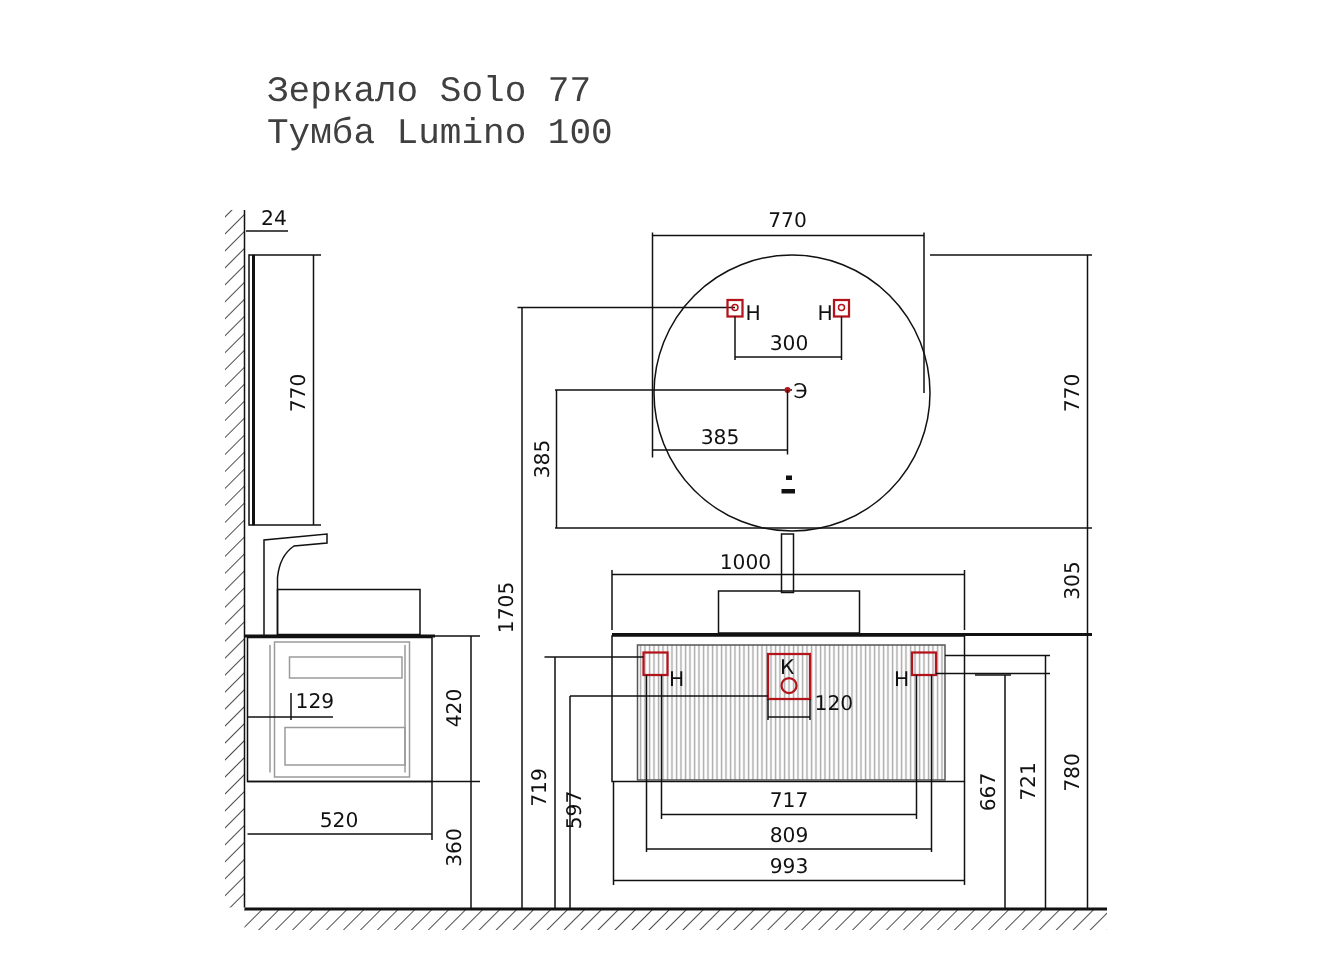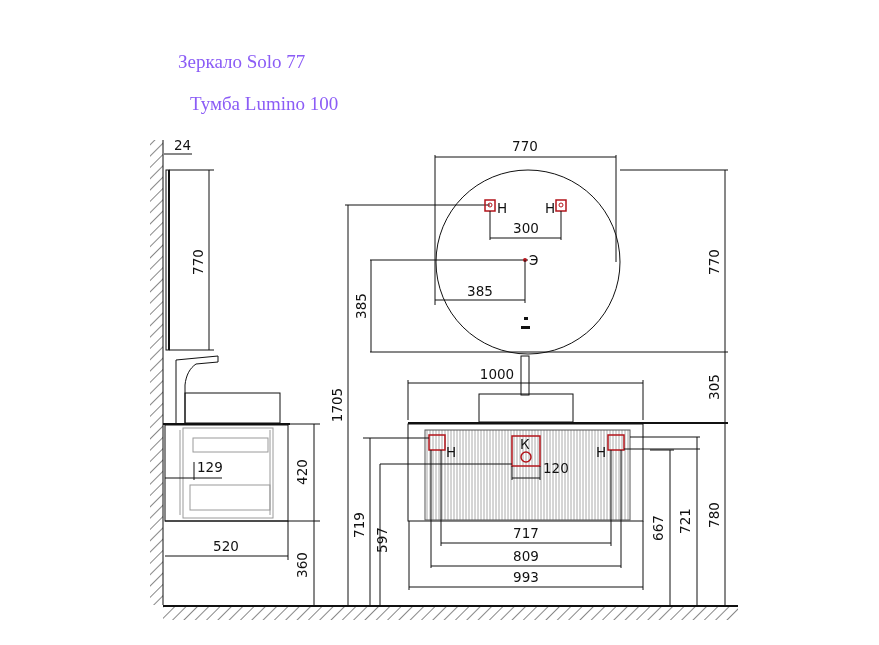--- a/index.html
+++ b/index.html
@@ -1,29 +1,29 @@
 <!DOCTYPE html>
 <html><head>
 <meta charset="utf-8">
 <style>
   html,body{margin:0;padding:0;background:#ffffff;}
   body{width:879px;height:645px;overflow:hidden;position:relative;font-family:"DejaVu Sans",sans-serif;}
-  .title{position:absolute;left:178px;font-family:Liberation Serif, serif;font-size:19px;color:#8b5cf6;line-height:24px;}
+  .title{position:absolute;left:178px;font-family:Liberation Mono, monospace;font-size:24px;color:#404040;line-height:24px;}
   svg{position:absolute;left:0;top:0;}
   svg text{font-family:"DejaVu Sans",sans-serif;font-size:13.5px;fill:#111;}
   .ln{stroke:#111;stroke-width:1;fill:none;}
   .thick{stroke:#111;stroke-width:2;fill:none;}
   .red{stroke:#b3141b;stroke-width:1.5;fill:none;}
   .grey{stroke:#9a9a9a;stroke-width:1;fill:none;}
 </style>
 </head>
 <body>
 
 <div class="title" style="top:50px;">Зеркало Solo 77</div>
-<div class="title" style="top:92px;margin-left:12px;">Тумба Lumino 100</div>
+<div class="title" style="top:78px;">Тумба Lumino 100</div>
 
 <svg width="879" height="645" viewBox="0 0 879 645">
   <defs>
     <pattern id="hatch" width="8" height="8" patternUnits="userSpaceOnUse" patternTransform="rotate(45)">
       <line x1="0" y1="0" x2="0" y2="8" stroke="#111" stroke-width="1"></line>
     </pattern>
     <pattern id="flutes" width="3" height="6" patternUnits="userSpaceOnUse">
       <line x1="1" y1="0" x2="1" y2="6" stroke="#aaa" stroke-width="1"></line>
     </pattern>
   </defs>

